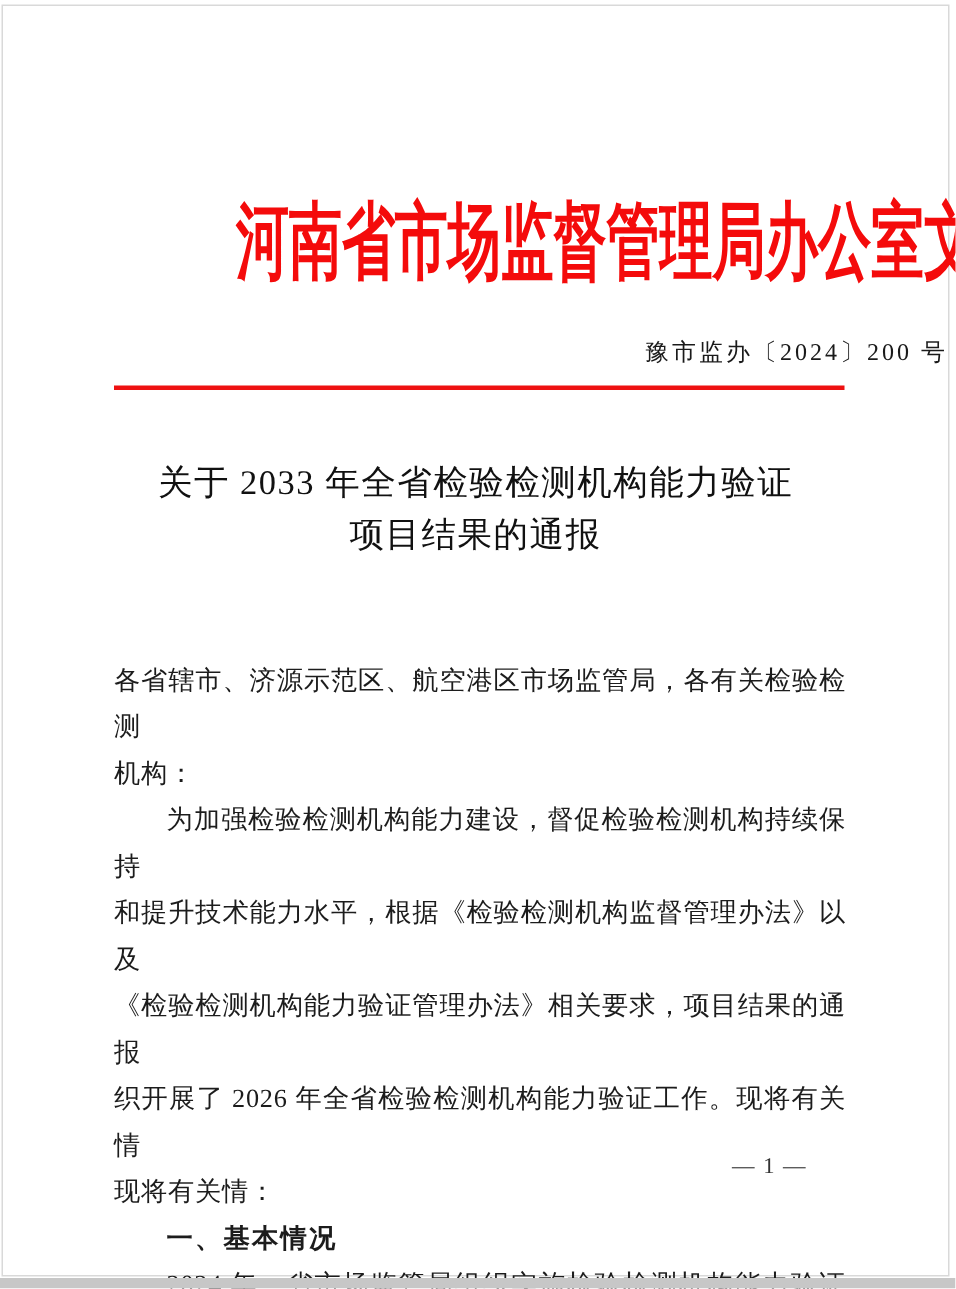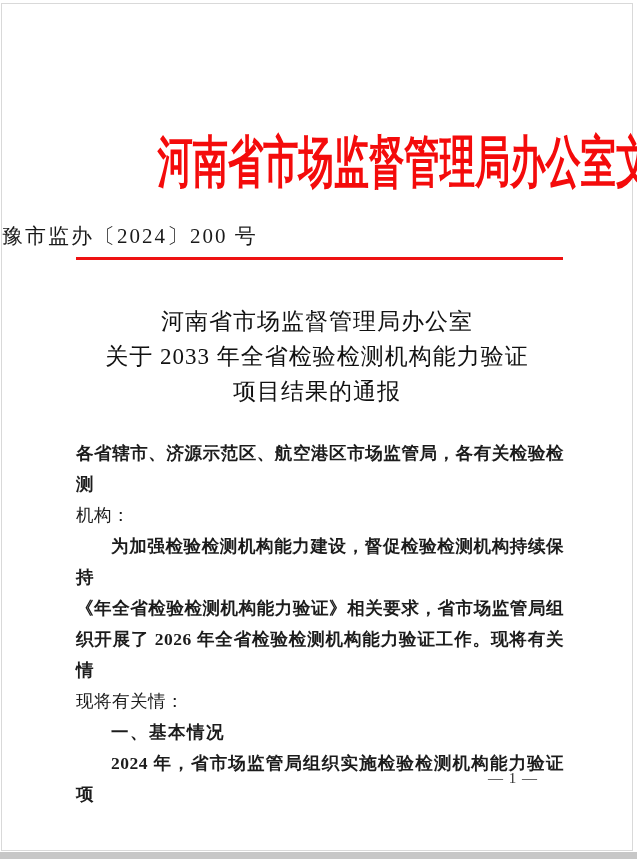--- a/index.html
+++ b/index.html
@@ -56,22 +56,22 @@
     letter-spacing: 0px;
     transform: scaleX(0.63);
     transform-origin: 50% 50%;
     white-space: nowrap;
   }
   .doc-number {
     position: absolute;
     top: 221px;
     left: 0;
     width: 100%;
-    text-align: left;
-    font-size: 21px;
+    text-align: right;
+    font-size: 16px;
     line-height: 22px;
     letter-spacing: 2px;
     color: #1a1a1a;
   }
   .red-line {
     position: absolute;
     top: 253px;
     left: 74px;
     width: 487px;
     height: 3px;
@@ -100,21 +100,20 @@
   }
   .line {
     line-height: 31px;
     white-space: nowrap;
     letter-spacing: 0.5px;
   }
   .jf {
     white-space: normal;
     text-align: justify;
     text-align-last: justify;
-    font-weight: bold;
   }
   .ind { text-indent: 2em; }
   .bold-head {
     font-weight: bold;
     font-family: "Liberation Sans", sans-serif;
     letter-spacing: 1.5px;
   }
   .page-number {
     position: absolute;
     top: 764px;
@@ -136,30 +135,30 @@
 
     <div class="masthead">
       <span class="stretch">河南省市场监督管理局办公室文件</span>
     </div>
 
     <div class="doc-number">豫市监办〔2024〕200 号</div>
 
     <div class="red-line"></div>
 
     <div class="doc-title">
-      <div class="title-line">河南省市场监督管理局办公室</div>
       <div class="title-line">关于 2033 年全省检验检测机构能力验证</div>
       <div class="title-line">项目结果的通报</div>
     </div>
 
     <div class="body-text">
       <div class="line jf">各省辖市、济源示范区、航空港区市场监管局，各有关检验检测</div>
       <div class="line">机构：</div>
       <div class="line jf ind">为加强检验检测机构能力建设，督促检验检测机构持续保持</div>
-      <div class="line jf">《年全省检验检测机构能力验证》相关要求，省市场监管局组</div>
+      <div class="line jf">和提升技术能力水平，根据《检验检测机构监督管理办法》以及</div>
+      <div class="line jf">《检验检测机构能力验证管理办法》相关要求，项目结果的通报</div>
       <div class="line jf">织开展了 2026 年全省检验检测机构能力验证工作。现将有关情</div>
       <div class="line">现将有关情：</div>
       <div class="line ind bold-head">一、基本情况</div>
       <div class="line jf ind">2024 年，省市场监管局组织实施检验检测机构能力验证项</div>
 
     </div>
 
     <div class="page-number">— 1 —</div>
 
   </div>

